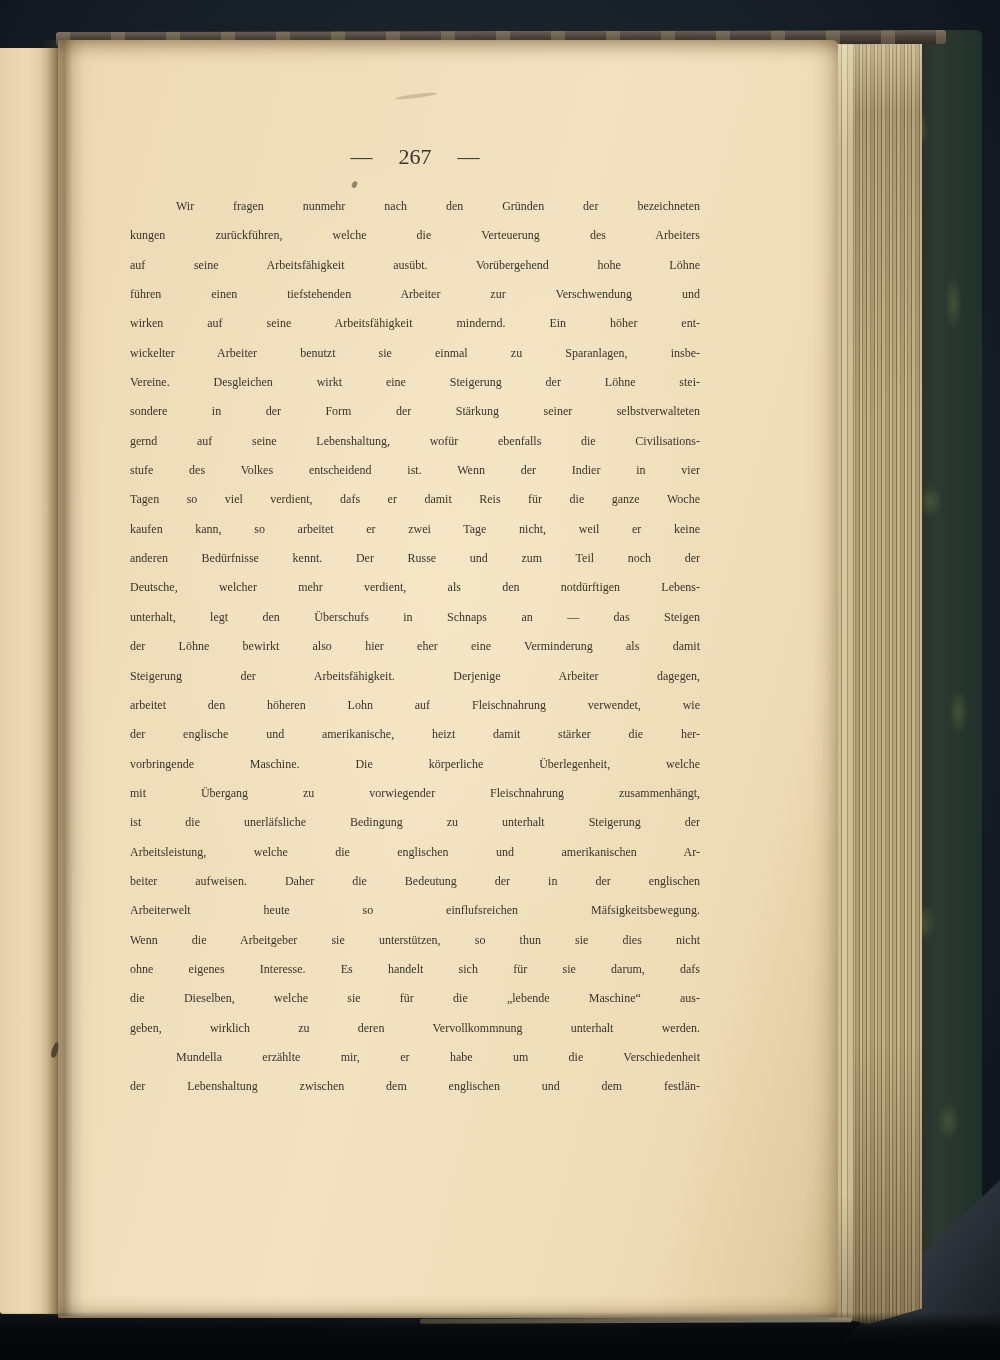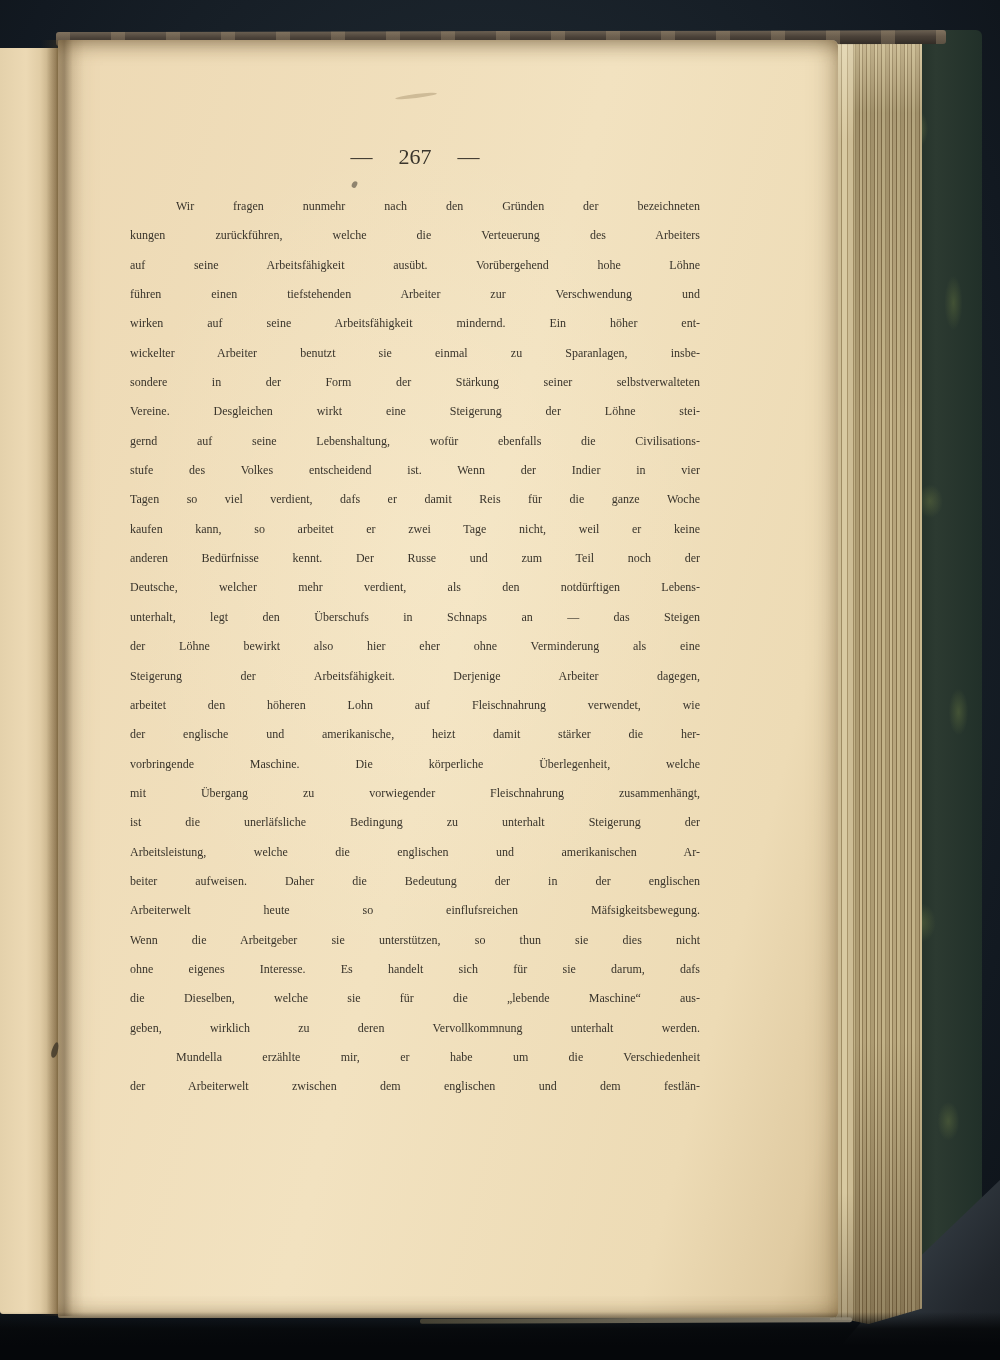--- a/index.html
+++ b/index.html
@@ -101,44 +101,44 @@
       <span>—</span>
     </div>
     <div class="speck"></div>
     <div class="text-block">
         <div class="line indent">Wir fragen nunmehr nach den Gründen der bezeichneten</div>
         <div class="line">kungen zurückführen, welche die Verteuerung des Arbeiters</div>
         <div class="line">auf seine Arbeitsfähigkeit ausübt. Vorübergehend hohe Löhne</div>
         <div class="line">führen einen tiefstehenden Arbeiter zur Verschwendung und</div>
         <div class="line">wirken auf seine Arbeitsfähigkeit mindernd. Ein höher ent-</div>
         <div class="line">wickelter Arbeiter benutzt sie einmal zu Sparanlagen, insbe-</div>
+        <div class="line">Vereine. Desgleichen wirkt eine Steigerung der Löhne stei-</div>
         <div class="line">sondere in der Form der Stärkung seiner selbstverwalteten</div>
-        <div class="line">Vereine. Desgleichen wirkt eine Steigerung der Löhne stei-</div>
         <div class="line">gernd auf seine Lebenshaltung, wofür ebenfalls die Civilisations-</div>
         <div class="line">stufe des Volkes entscheidend ist. Wenn der Indier in vier</div>
         <div class="line">Tagen so viel verdient, dafs er damit Reis für die ganze Woche</div>
         <div class="line">kaufen kann, so arbeitet er zwei Tage nicht, weil er keine</div>
         <div class="line">anderen Bedürfnisse kennt. Der Russe und zum Teil noch der</div>
         <div class="line">Deutsche, welcher mehr verdient, als den notdürftigen Lebens-</div>
         <div class="line">unterhalt, legt den Überschufs in Schnaps an — das Steigen</div>
-        <div class="line">der Löhne bewirkt also hier eher ohne Verminderung als eine</div>
+        <div class="line">der Löhne bewirkt also hier eher eine Verminderung als damit</div>
         <div class="line">Steigerung der Arbeitsfähigkeit. Derjenige Arbeiter dagegen,</div>
         <div class="line">arbeitet den höheren Lohn auf Fleischnahrung verwendet, wie</div>
         <div class="line">der englische und amerikanische, heizt damit stärker die her-</div>
         <div class="line">vorbringende Maschine. Die körperliche Überlegenheit, welche</div>
         <div class="line">mit Übergang zu vorwiegender Fleischnahrung zusammenhängt,</div>
         <div class="line">ist die unerläfsliche Bedingung zu unterhalt Steigerung der</div>
         <div class="line">Arbeitsleistung, welche die englischen und amerikanischen Ar-</div>
         <div class="line">beiter aufweisen. Daher die Bedeutung der in der englischen</div>
         <div class="line">Arbeiterwelt heute so einflufsreichen Mäfsigkeitsbewegung.</div>
         <div class="line">Wenn die Arbeitgeber sie unterstützen, so thun sie dies nicht</div>
         <div class="line">ohne eigenes Interesse. Es handelt sich für sie darum, dafs</div>
         <div class="line">die Dieselben, welche sie für die „lebende Maschine“ aus-</div>
         <div class="line">geben, wirklich zu deren Vervollkommnung unterhalt werden.</div>
         <div class="line indent">Mundella erzählte mir, er habe um die Verschiedenheit</div>
-        <div class="line">der Arbeiterwelt zwischen dem englischen und dem festlän-</div>
+        <div class="line">der Lebenshaltung zwischen dem englischen und dem festlän-</div>
       </div>
   </div>
   <div class="gutter-shadow"></div>
   <div class="ink-mark"></div>
   <div class="shadow-bottom"></div>
   <div class="bottom-edge-line"></div>
 </div>
 
 </body></html>

